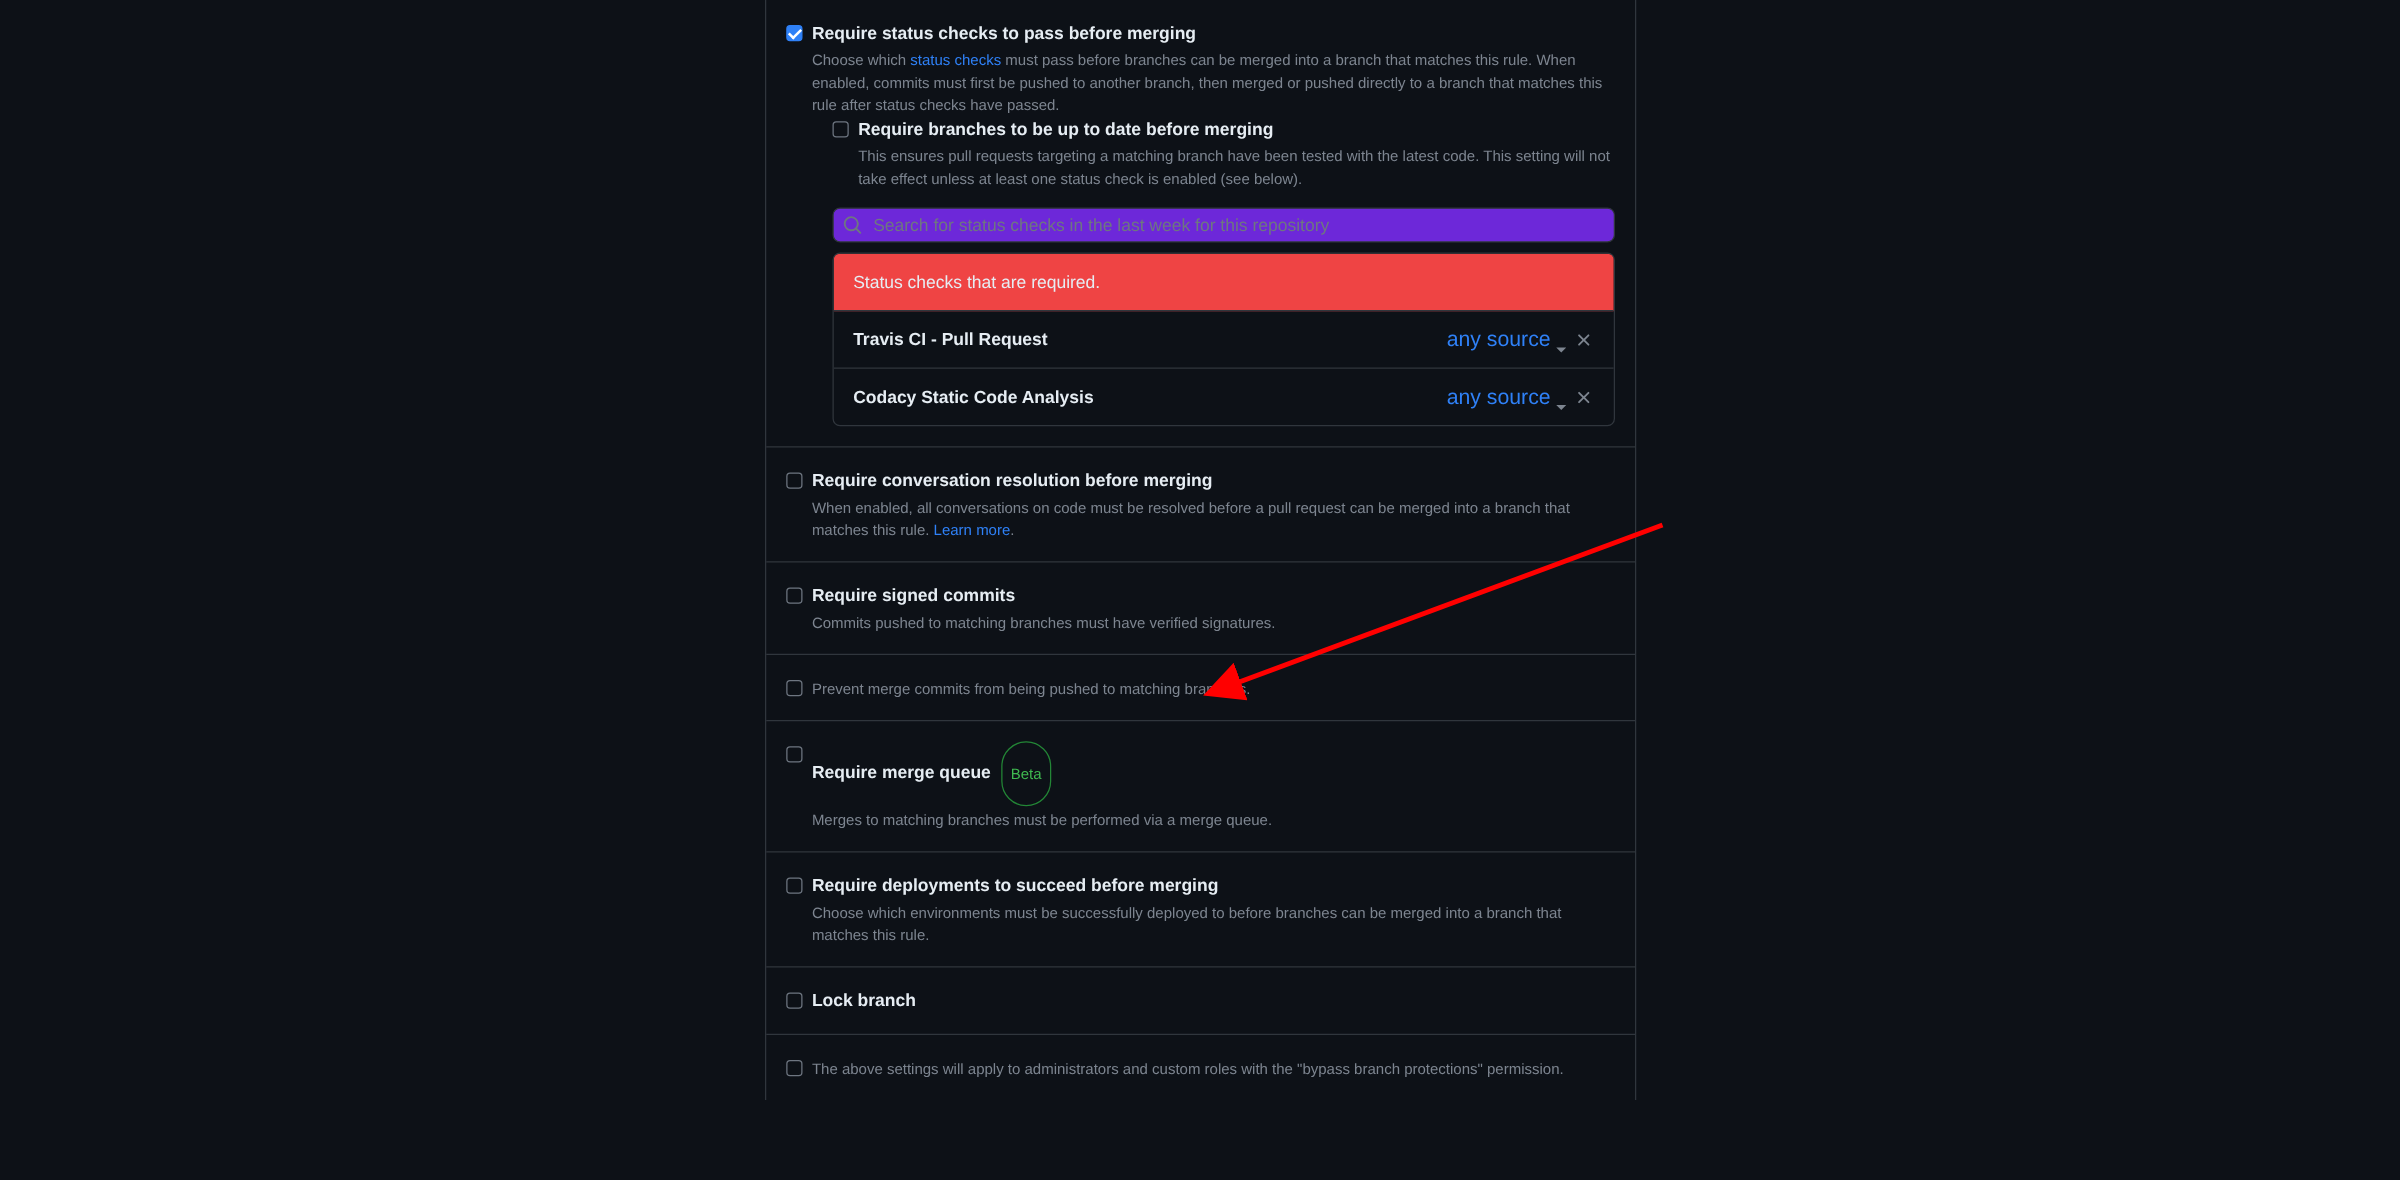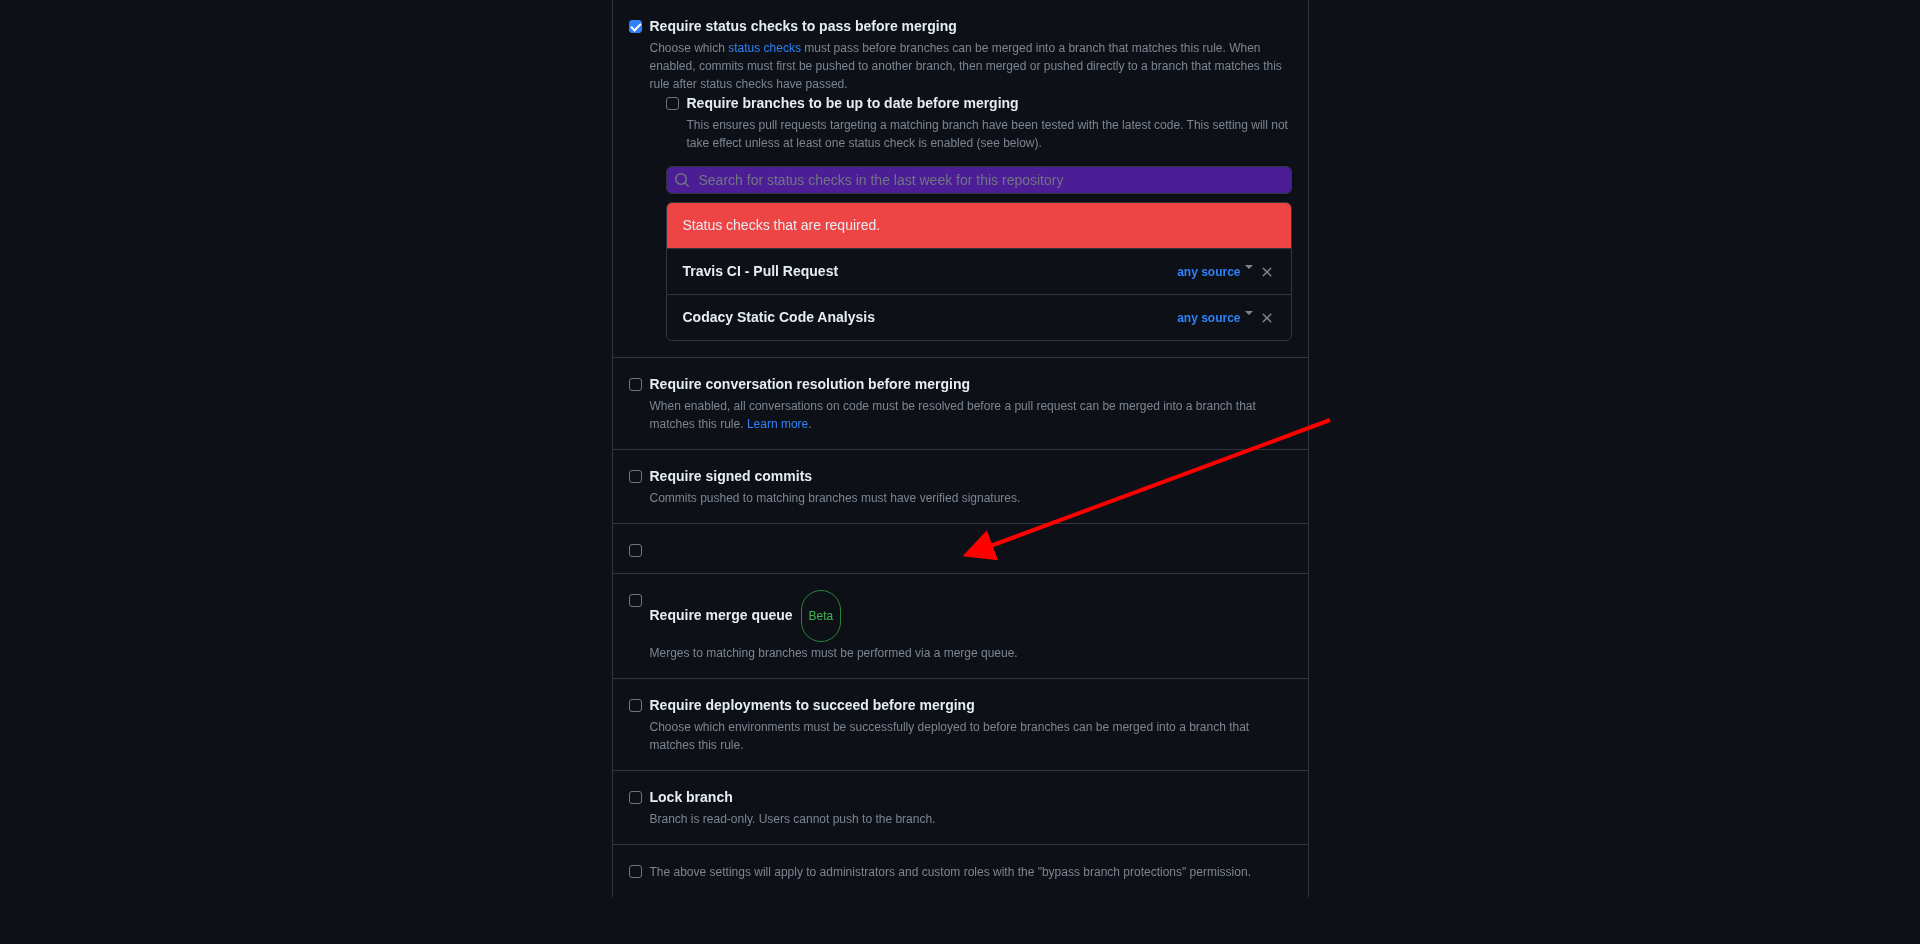--- a/index.html
+++ b/index.html
@@ -70,21 +70,21 @@
   .sub-block {
     margin-left: 16px;
     margin-top: 0;
   }
   .search-wrap {
     margin-top: 14px;
     position: relative;
   }
   .search-input {
     width: 100%;
-    background: #4c1d95;
+    background: #6d28d9;
     border: 1px solid #30363d;
     border-radius: 6px;
     padding: 5px 12px 5px 32px;
     color: #e6edf3;
     font-size: 14px;
   }
   .search-input::placeholder { color: #6e7681; }
   .search-icon {
     position: absolute;
     left: 8px; top: 50%;
@@ -114,27 +114,27 @@
   }
   .check-row:last-child { border-bottom: none; }
   .check-name { font-weight: 600; }
   .check-actions {
     display: flex;
     align-items: center;
     gap: 6px;
   }
   .src-btn {
     color: #2f81f7;
-    font-size: 12px;
-    font-weight: 700;
+    font-size: 17px;
+    font-weight: 400;
     background: none;
     border: none;
     cursor: pointer;
     display: flex;
-    align-items: flex-start;
+    align-items: flex-end;
     gap: 4px;
   }
   .caret-down {
     width: 0; height: 0;
     border-left: 4px solid transparent;
     border-right: 4px solid transparent;
     border-top: 4px solid #7d8590;
     display: inline-block;
   }
   .x-btn {
@@ -250,20 +250,21 @@
         <div class="rule-title">Require signed commits</div>
         <div class="rule-desc">Commits pushed to matching branches must have verified signatures.</div>
       </div>
     </div>
   </div>
 
   <div class="rule-section">
     <div class="rule-row">
       <div class="cb"></div>
       <div class="rule-body">
+        <div class="rule-desc">Prevent merge commits from being pushed to matching branches.</div>
       </div>
     </div>
   </div>
 
   <div class="rule-section">
     <div class="rule-row">
       <div class="cb"></div>
       <div class="rule-body">
         <div>
           <span class="rule-title">Require merge queue</span>
@@ -282,21 +283,20 @@
         <div class="rule-desc">Choose which environments must be successfully deployed to before branches can be merged into a branch that matches this rule.</div>
       </div>
     </div>
   </div>
 
   <div class="rule-section">
     <div class="rule-row">
       <div class="cb"></div>
       <div class="rule-body">
         <div class="rule-title">Lock branch</div>
-        <div class="rule-desc">Branch is read-only. Users cannot push to the branch.</div>
       </div>
     </div>
   </div>
 
   <div class="rule-section" style="border-bottom:none;">
     <div class="rule-row">
       <div class="cb"></div>
       <div class="rule-body">
         <div class="rule-desc">The above settings will apply to administrators and custom roles with the "bypass branch protections" permission.</div>
       </div>

